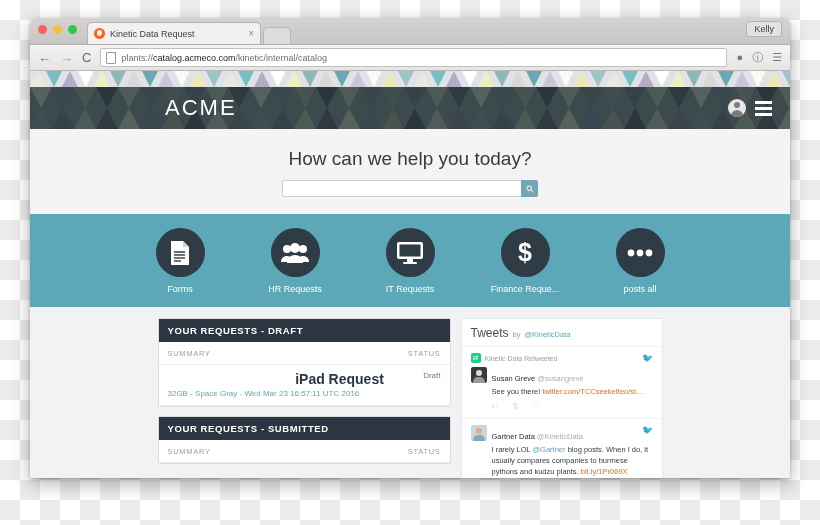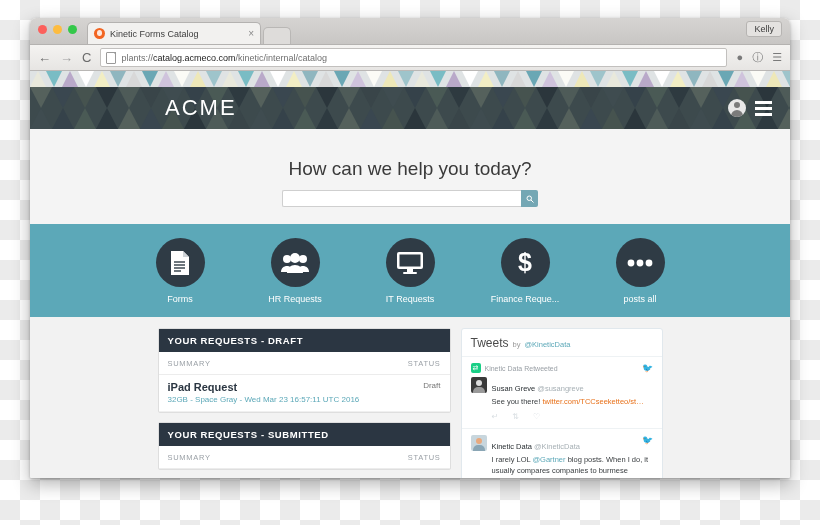--- a/index.html
+++ b/index.html
@@ -156,21 +156,21 @@
     content: ""; position: absolute; left: 6px; top: 3px;
     width: 6px; height: 6px; border-radius: 50%; background: #7b7b7b;
   }
   .avatar-circle::after {
     content: ""; position: absolute; left: 3px; top: 11px;
     width: 12px; height: 9px; border-radius: 6px 6px 0 0; background: #7b7b7b;
   }
   .hamburger { width: 17px; display: flex; flex-direction: column; gap: 3px; }
   .hamburger i { display: block; height: 3px; background: #fff; }
   
-  .hero { background: #f4f4f4; padding: 29px 0 17px; text-align: center; }
+  .hero { background: #f4f4f4; padding: 19px 0 17px; text-align: center; }
   .hero h1 {
     margin: 0 0 10px; font-size: 19px; font-weight: normal; color: #3a3a3a;
   }
   .searchrow { display: flex; justify-content: center; }
   .search-input {
     width: 228px; height: 15px;
     border: 1px solid #cfcfcf; border-right: none; background: #fff;
     border-radius: 2px 0 0 2px; padding: 0 5px;
     font-size: 9px; color: #555;
     outline: none;
@@ -213,21 +213,21 @@
   .tbl th {
     font-size: 7.5px; color: #9aa0a6; font-weight: normal;
     letter-spacing: .7px; text-align: left;
     padding: 7px 9px 6px; border-bottom: 1px solid #ececec;
   }
   .tbl th.right, .tbl td.right { text-align: right; }
   .tbl td {
     padding: 6px 9px 7px; border-bottom: 1px solid #f0f0f0;
     vertical-align: top;
   }
-  .req-title { font-size: 11px; font-weight: bold; color: #2b3642; display:block; }
+  .req-title { font-size: 14px; font-weight: bold; color: #2b3642; display:block;text-align:right; }
   .req-sub { font-size: 8px; color: #5ca8b8; display: block; margin-top: 2px; }
   .status-cell { font-size: 8px; color: #777; white-space: nowrap; padding-top: 12px; }
   .viewmore {
     text-align: center; font-size: 8px; color: #5ca8b8;
     letter-spacing: .6px; padding: 7px 0 8px; cursor: pointer;
   }
   
   .tw {
     background: #fff; border: 1px solid #e1e8ed; border-radius: 3px;
     overflow: hidden;
@@ -284,21 +284,21 @@
   <div id="window">
 
     <div class="tabstrip">
       <div class="lights">
         <span class="light l-red"></span>
         <span class="light l-yel"></span>
         <span class="light l-grn"></span>
       </div>
       <div class="tab">
         <span class="favicon"></span>
-        <span class="tab-title">Kinetic Forms Catalog</span>
+        <span class="tab-title">Kinetic Data Request</span>
         <span class="tab-close">×</span>
       </div>
       <div class="tab-ghost"></div>
       <div class="profile-btn">Kelly</div>
     </div>
 
     <div class="urlbar">
       <span class="nav-ico">←</span>
       <span class="nav-ico dim">→</span>
       <span class="nav-ico">C</span>
@@ -748,21 +748,21 @@
                         <span>↵</span>
                         <span>⇅</span>
                         <span>♡</span>
                       </div></div>
                   </div>
                 </div>
                 <div class="tweet">
                   <span class="bird">🐦</span>
                   <div class="tw-body">
                     <span class="tw-av"></span>
-                    <div class="tw-main"><span class="tw-name">Kinetic Data</span><span class="tw-handle">@KineticData</span><div class="tw-text"><span>I rarely LOL </span><span class="tw-blue">@Gartner</span><span> blog posts. When I do, it usually compares companies to burmese pythons and kudzu plants. </span><span class="tw-link">bit.ly/1Pr069X</span></div></div>
+                    <div class="tw-main"><span class="tw-name">Gartner Data</span><span class="tw-handle">@KineticData</span><div class="tw-text"><span>I rarely LOL </span><span class="tw-blue">@Gartner</span><span> blog posts. When I do, it usually compares companies to burmese pythons and kudzu plants. </span><span class="tw-link">bit.ly/1Pr069X</span></div></div>
                   </div>
                 </div>
               </div>
           </div>
         </div>
       </div>
 
     </div>
   </div>
 </div>

